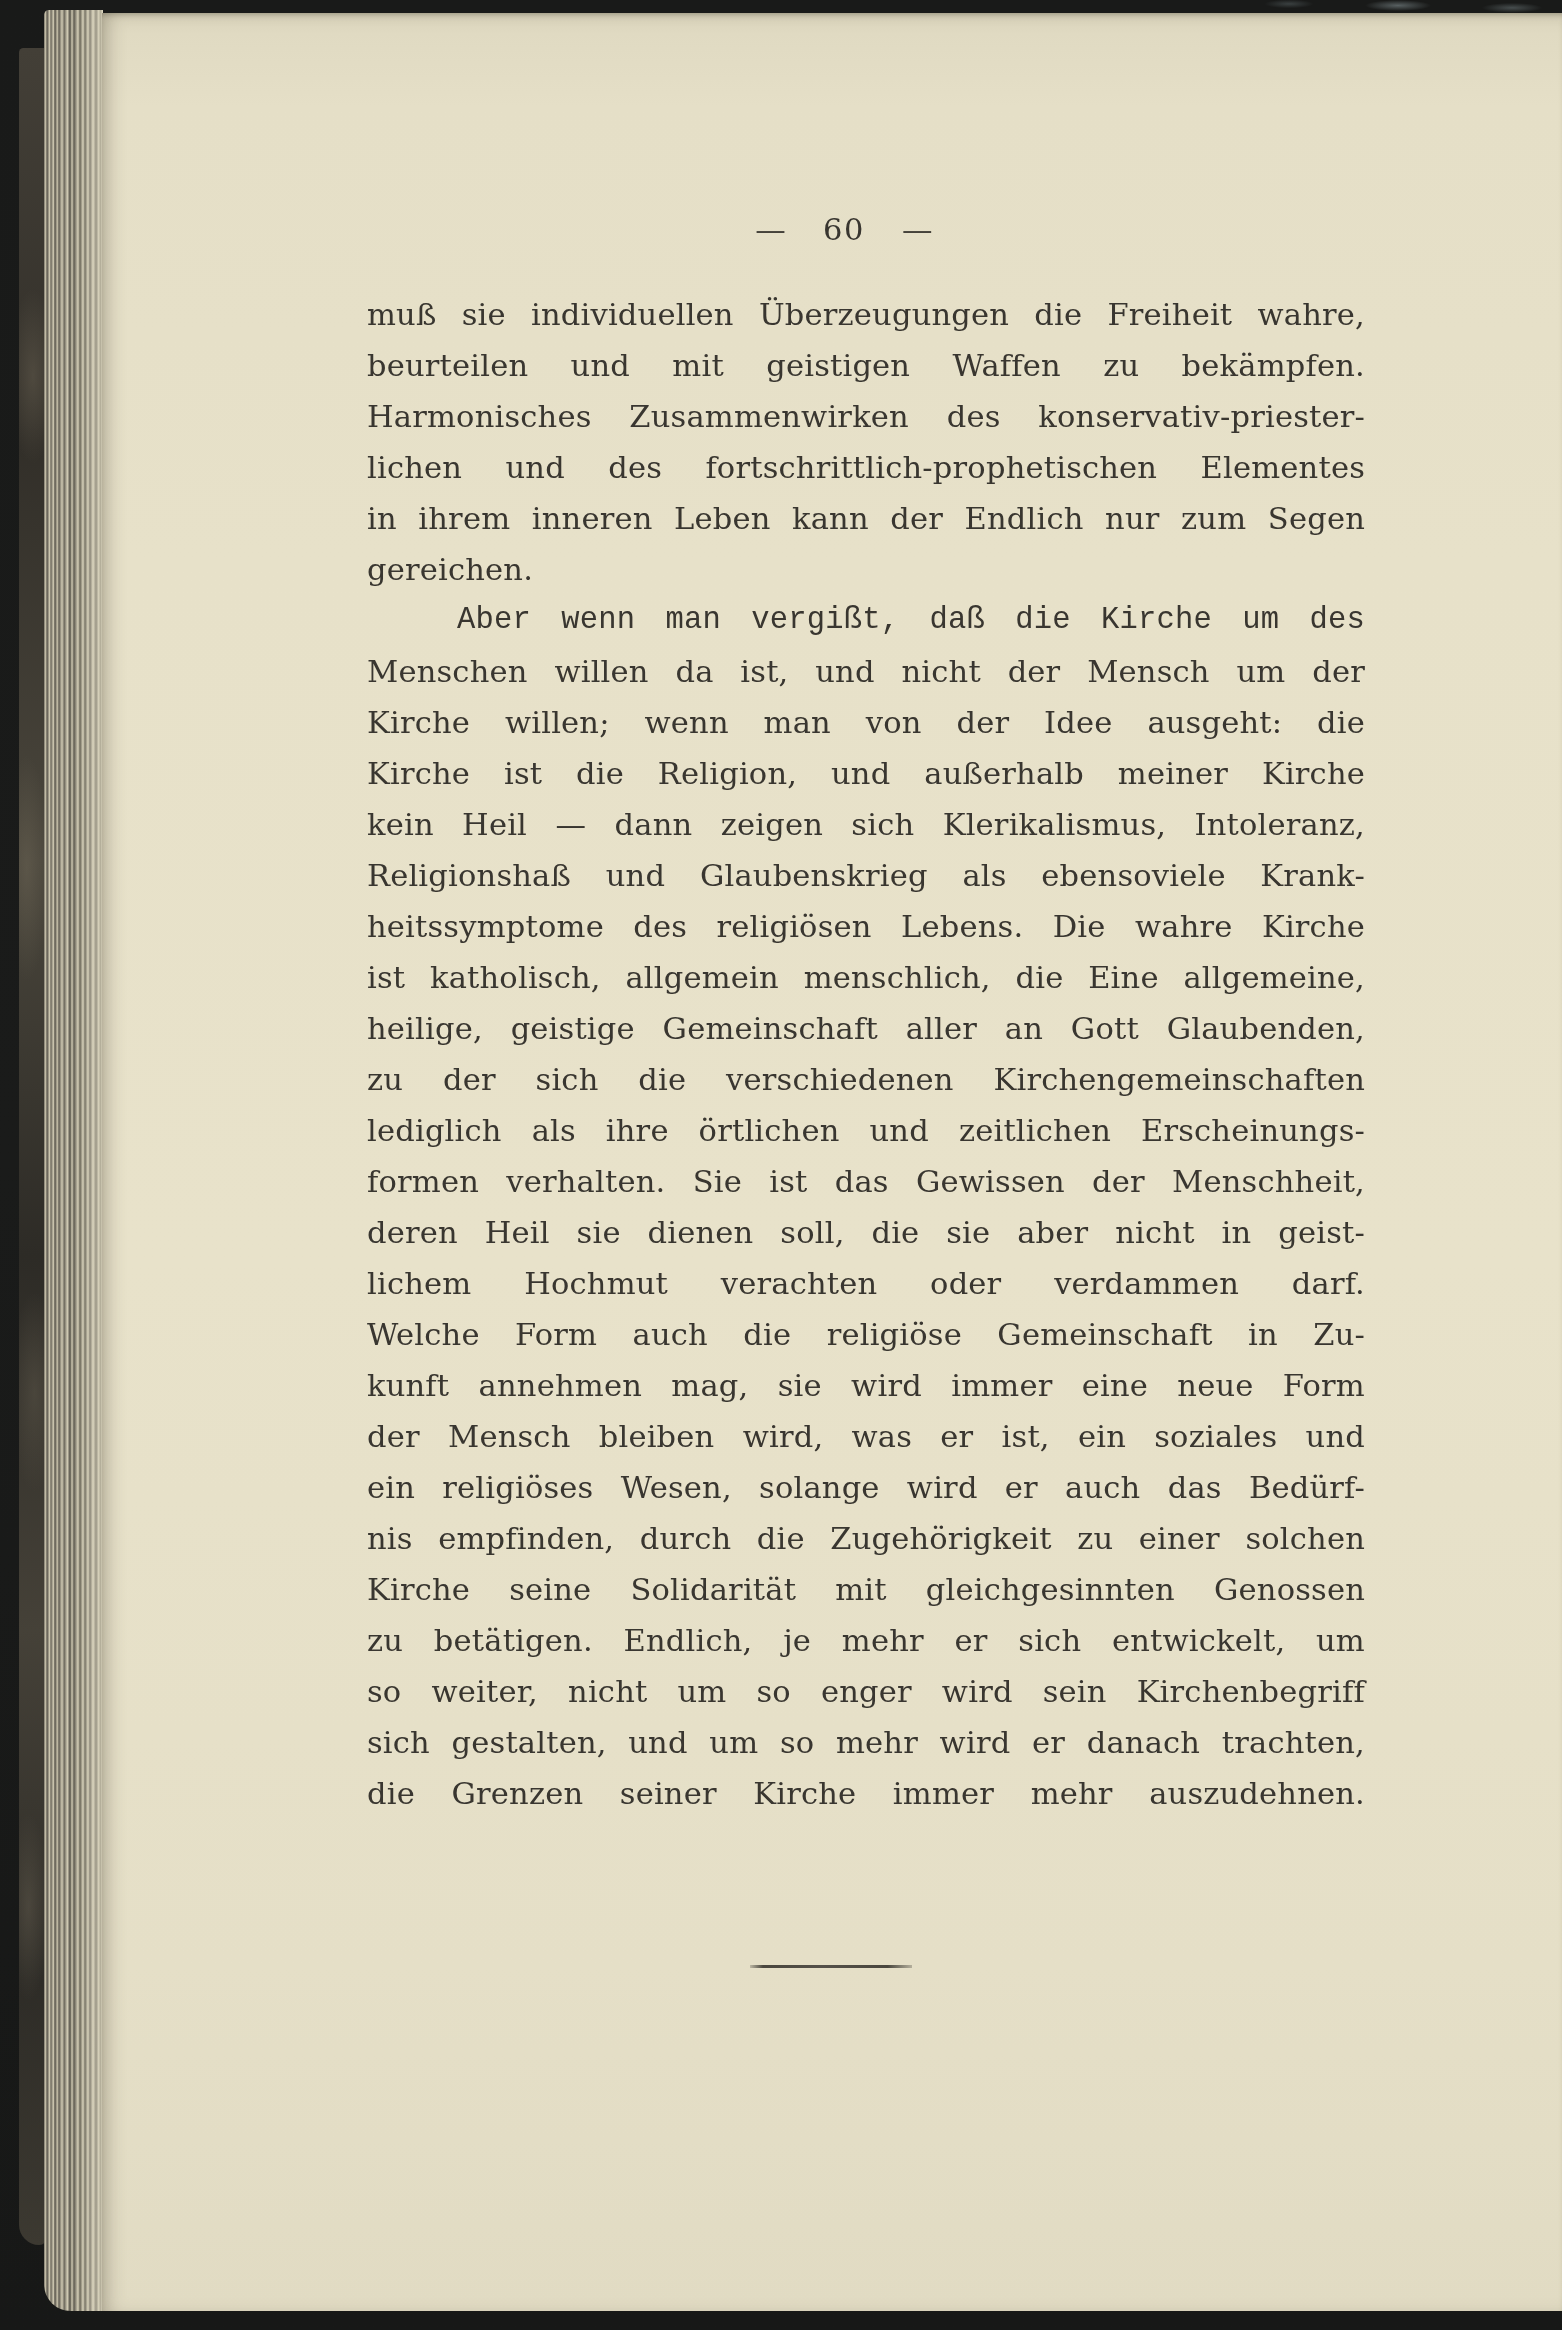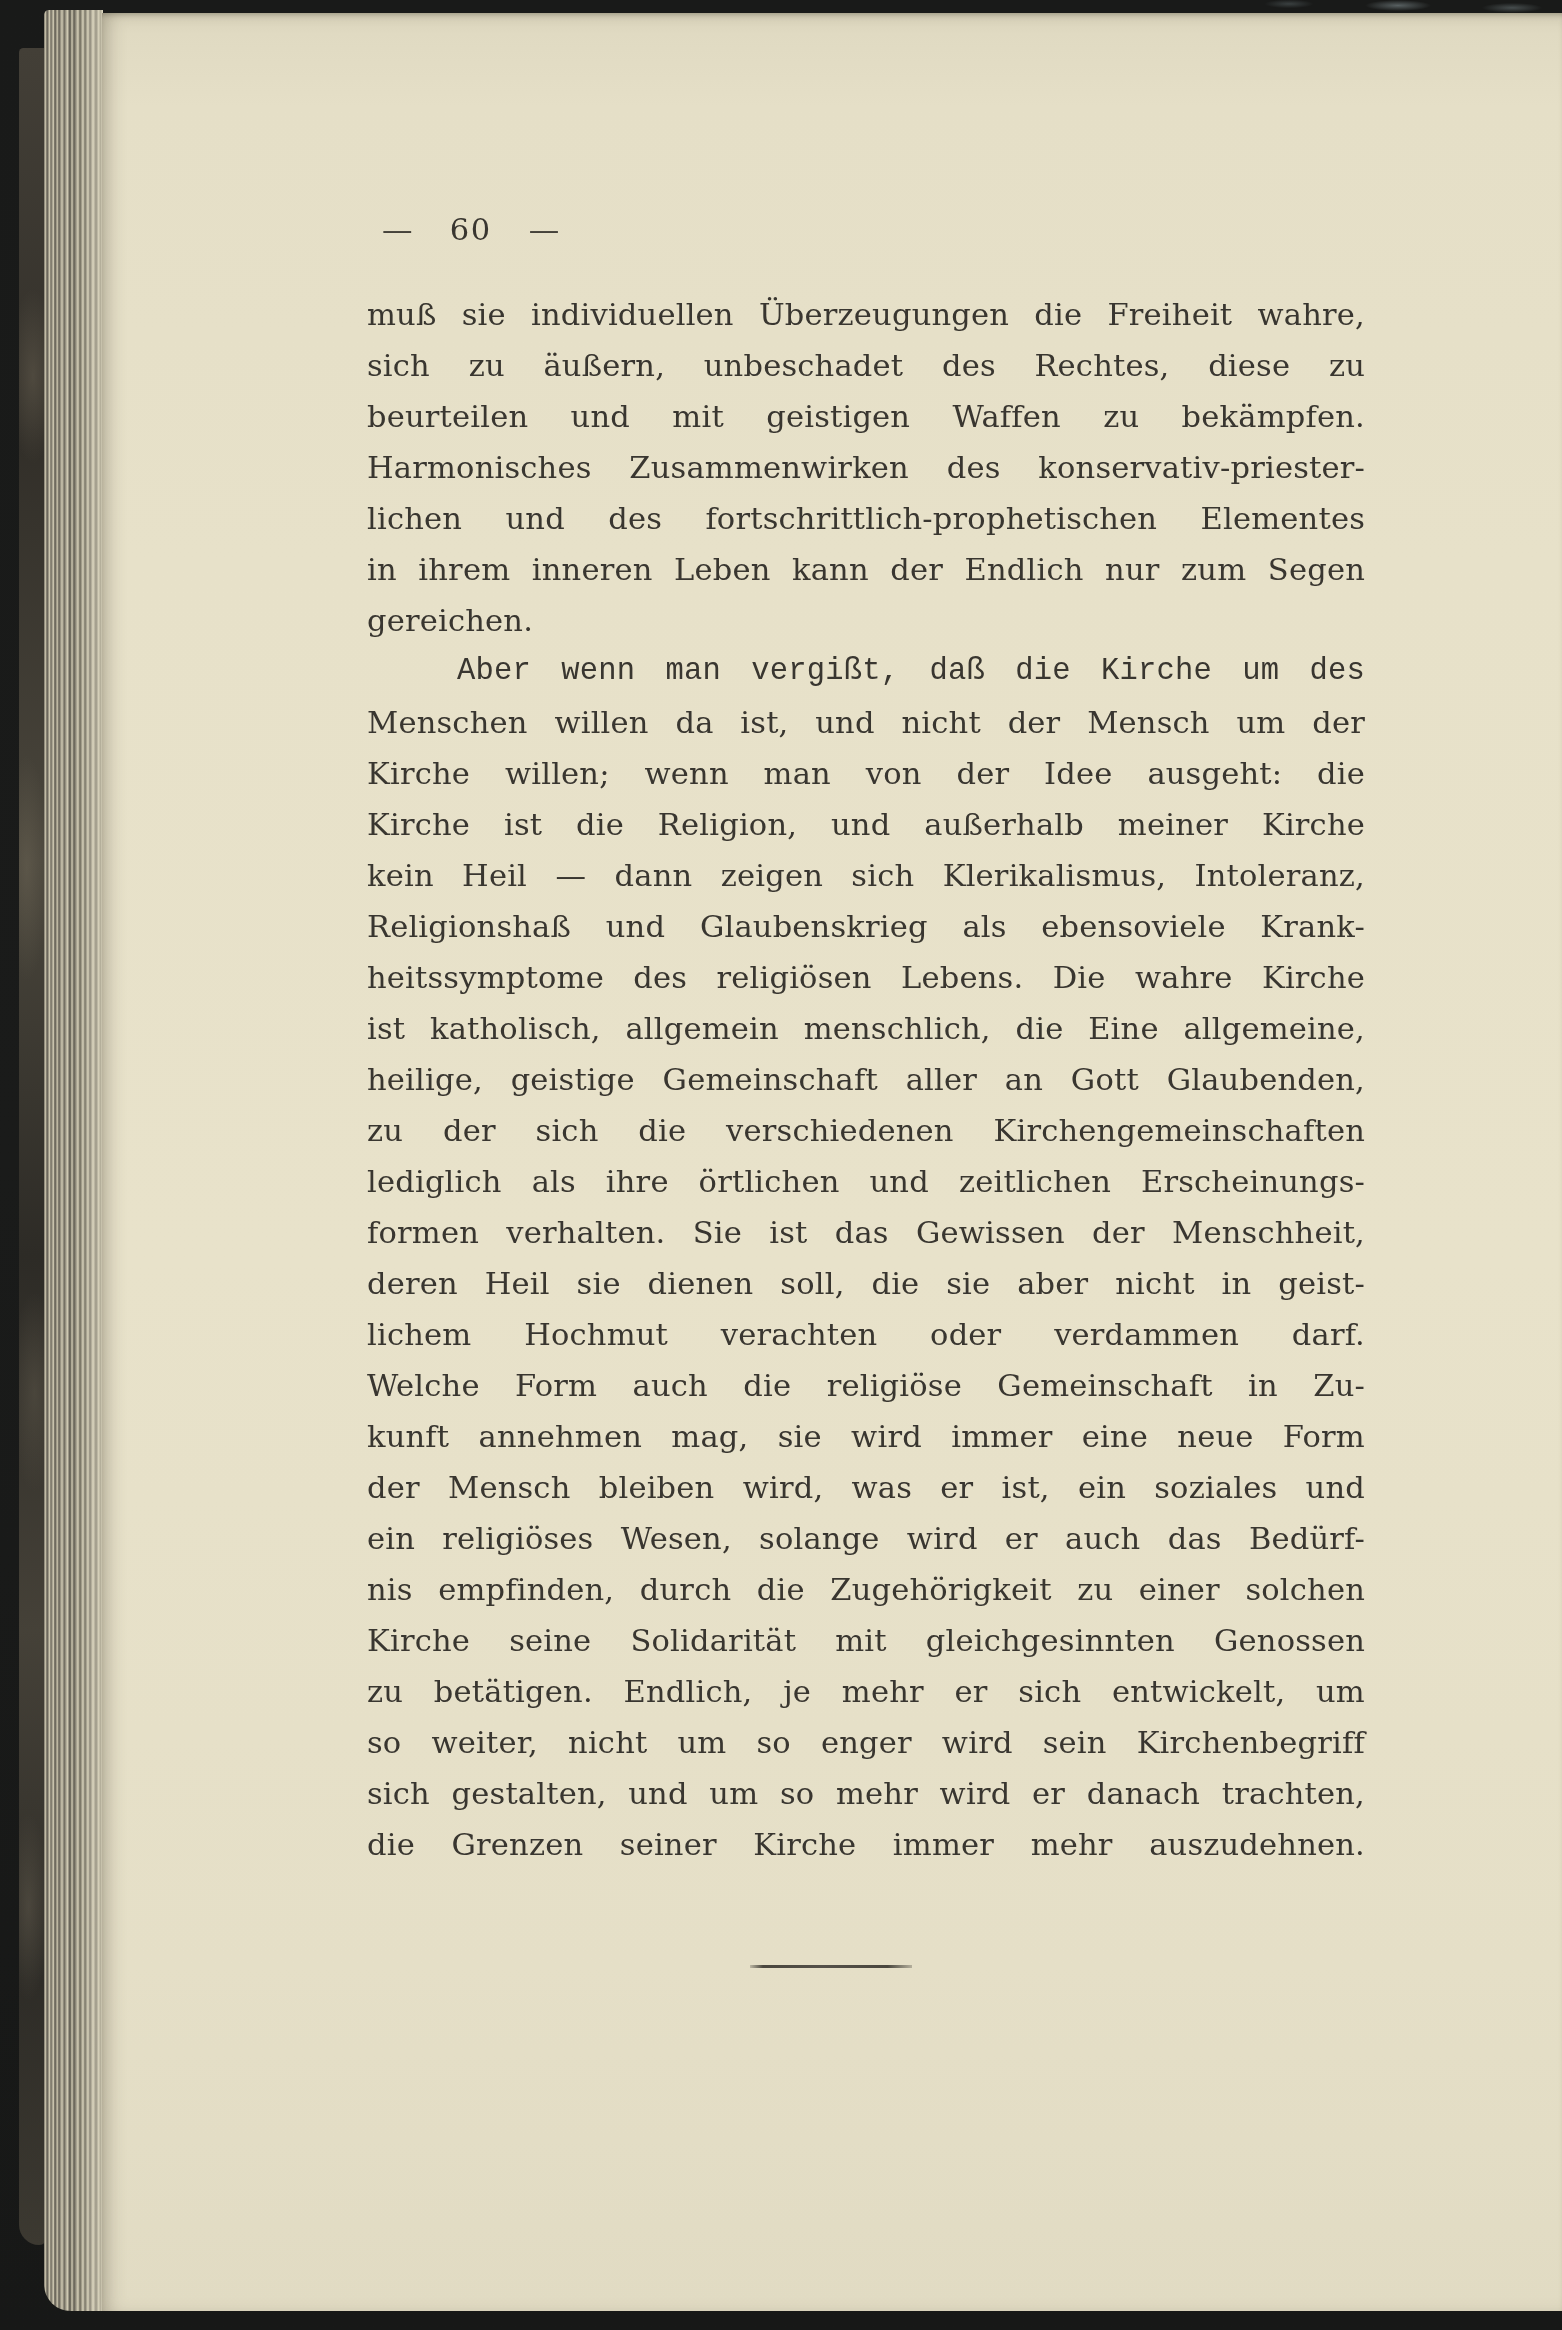--- a/index.html
+++ b/index.html
@@ -73,21 +73,21 @@
     left: 265px;
     top: 191px;
     width: 998px;
     color: #393630;
     font-size: 30.5px;
     line-height: 51px;
     letter-spacing: 0.2px;
   }
 
   .page-header {
-    text-align: left;
+    text-align: center;
     transform: translateX(-22px);
     white-space: nowrap;
   }
   .page-header .dash {
     display: inline-block;
     margin: 0 37px;
     color: #45423a;
   }
   .page-header .page-number {
     letter-spacing: 1.6px;
@@ -127,21 +127,20 @@
 
     <div class="text-column">
 
       <div class="page-header">
         <span class="dash">—</span><span class="page-number">60</span><span class="dash">—</span>
       </div>
 
       <div class="paragraphs" id="paragraphs">
           <div class="paragraph">
             <div class="line">muß sie individuellen Überzeugungen die Freiheit wahre,</div>
-            <div class="line">sich zu äußern, unbeschadet des Rechtes, diese zu</div>
             <div class="line">beurteilen und mit geistigen Waffen zu bekämpfen.</div>
             <div class="line">Harmonisches Zusammenwirken des konservativ-priester-</div>
             <div class="line">lichen und des fortschrittlich-prophetischen Elementes</div>
             <div class="line">in ihrem inneren Leben kann der Endlich nur zum Segen</div>
             <div class="line flush-left">gereichen.</div>
           </div>
           <div class="paragraph">
             <div class="line indent">Aber wenn man vergißt, daß die Kirche um des</div>
             <div class="line">Menschen willen da ist, und nicht der Mensch um der</div>
             <div class="line">Kirche willen; wenn man von der Idee ausgeht: die</div>

